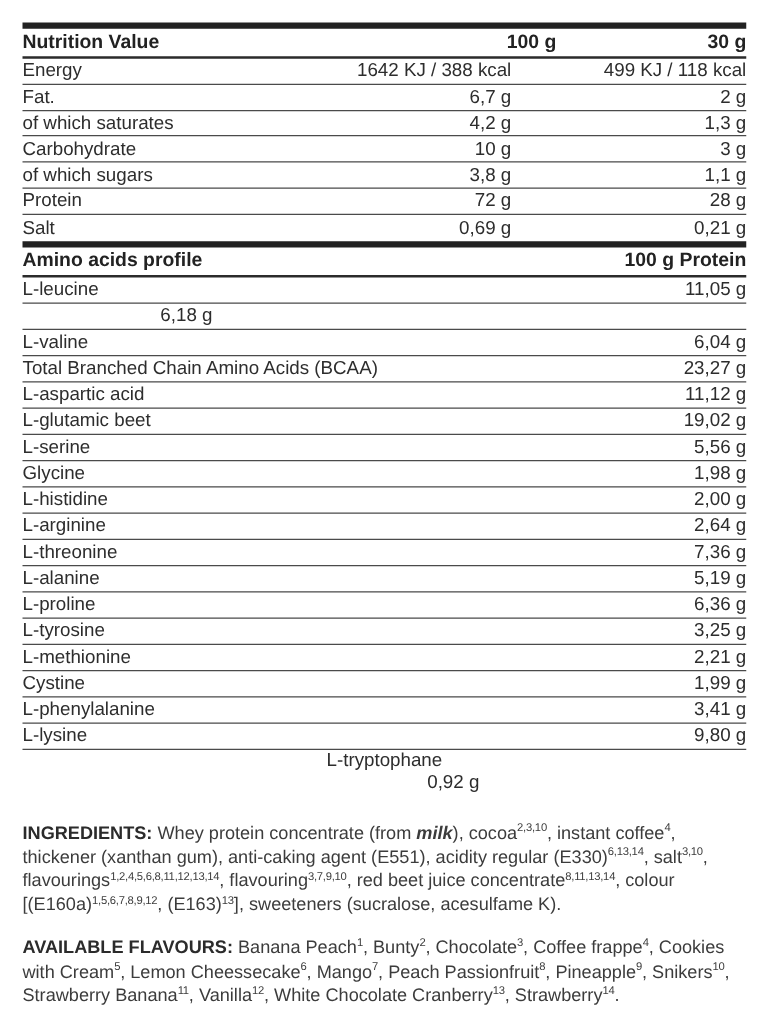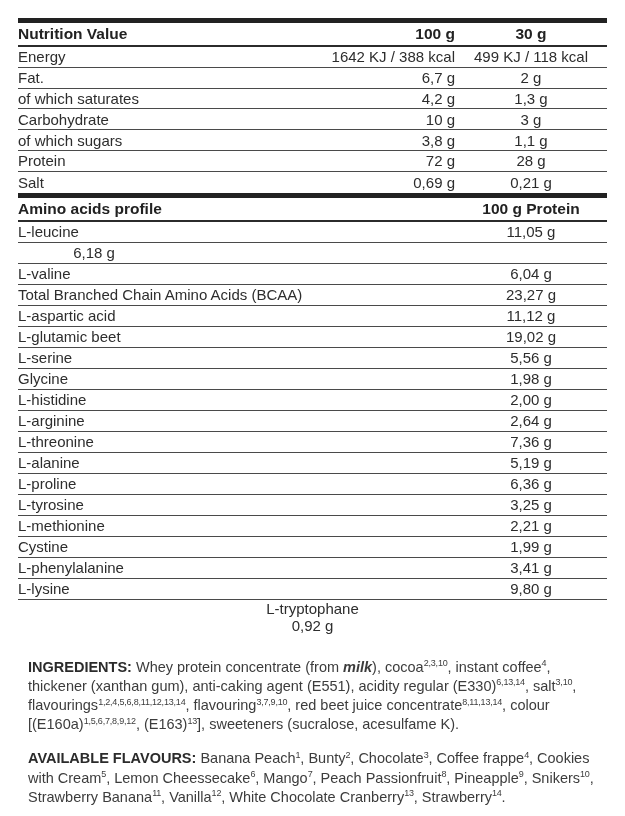--- a/index.html
+++ b/index.html
@@ -7,54 +7,54 @@
     padding: 0;
     background: #ffffff;
     width: 625px;
     height: 816px;
     overflow: hidden;
     font-family: "Liberation Sans", "DejaVu Sans", sans-serif;
     color: #2d2d2d;
     -webkit-font-smoothing: antialiased;
   }
   .wrap {
-    padding: 18px 18px 0 18px;
+    padding: 18px 28px 0 18px;
     box-sizing: border-box;
     width: 625px;
   }
   .thick-bar {
     height: 5px;
     background: #222222;
   }
   .row {
     display: flex;
     align-items: center;
     box-sizing: border-box;
     font-size: 15px;
     border-bottom: 1px solid #4a4a4a;
   }
-  .row-3col { height: 20.8px; }
+  .row-3col { height: 20.8px; gap: 36px; }
   .row-2col { height: 21px; }
   .row-header {
     height: 24px;
     font-weight: bold;
     font-size: 15.5px;
     border-bottom: 2px solid #2b2b2b;
     color: #222222;
   }
   .c-label { flex: 1 1 auto; text-align: left; white-space: nowrap; }
   .c-val   { width: 150px; text-align: right; white-space: nowrap; }
-  .c-val2  { width: 152px; text-align: center; white-space: nowrap; }
+  .c-val2  { width: 152px; text-align: right; white-space: nowrap; }
   #nutrition-rows .row:last-child { border-bottom: none; }
   #amino-rows .row:last-child { border-bottom: none; flex-direction: column; }
   .para {
     font-size: 14.5px;
     line-height: 19.2px;
     color: #3c3c3c;
-    margin: 10px;
+    margin: 0;
     padding-right: 2px;
   }
   .para b { color: #2b2b2b; }
   .para-ingredients { margin-top: 37px; }
   .para-flavours { margin-top: 15px; }
   sup {
     font-size: 9px;
     line-height: 0;
     position: relative;
     top: 0.5px;

